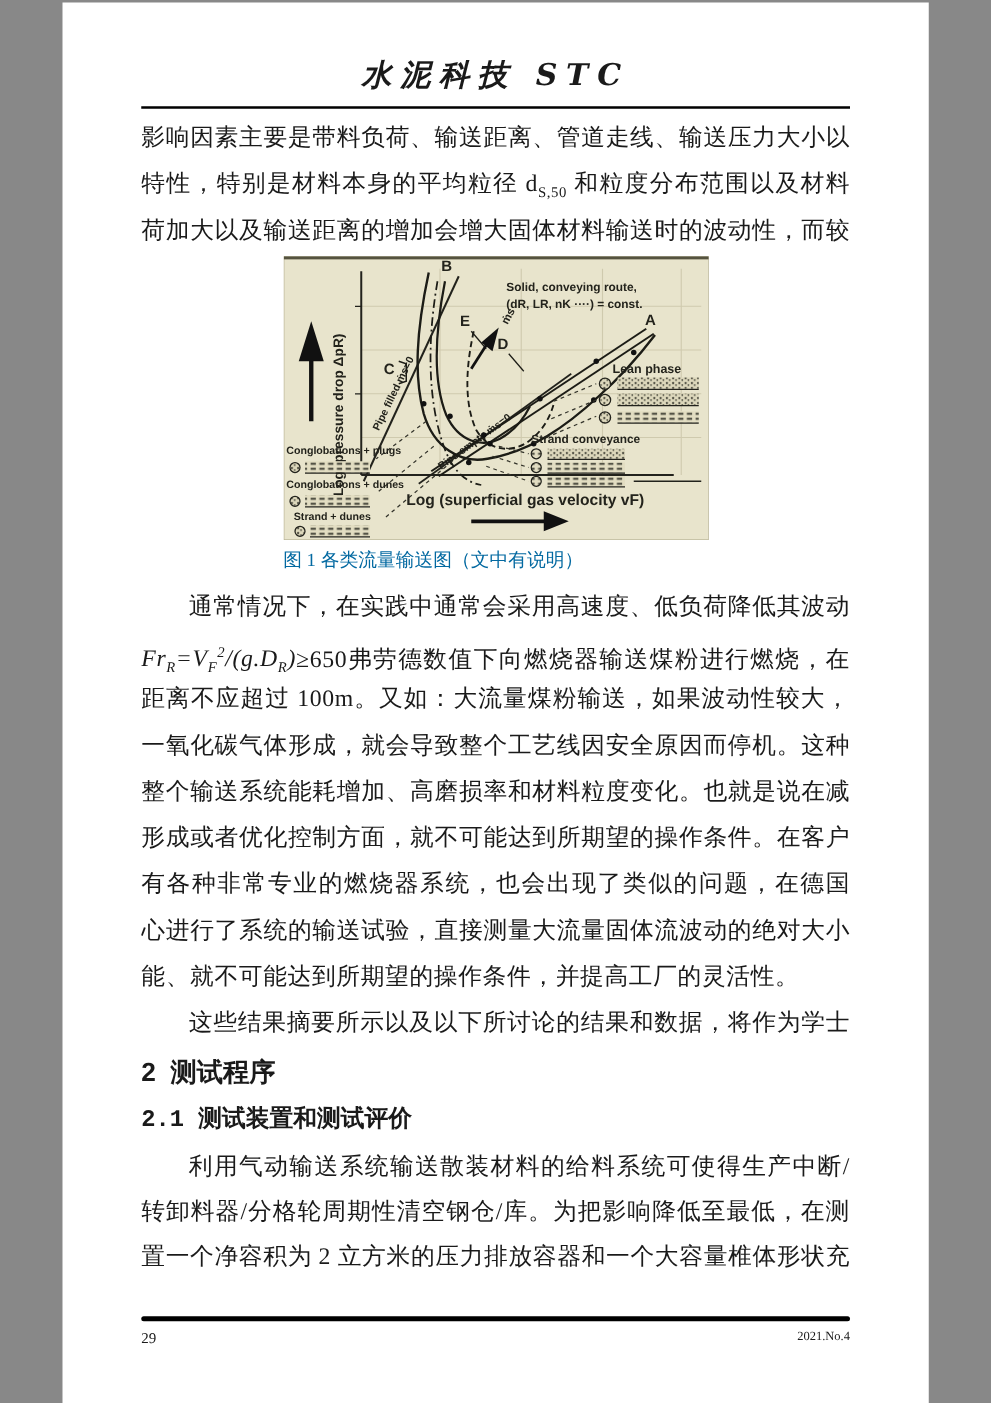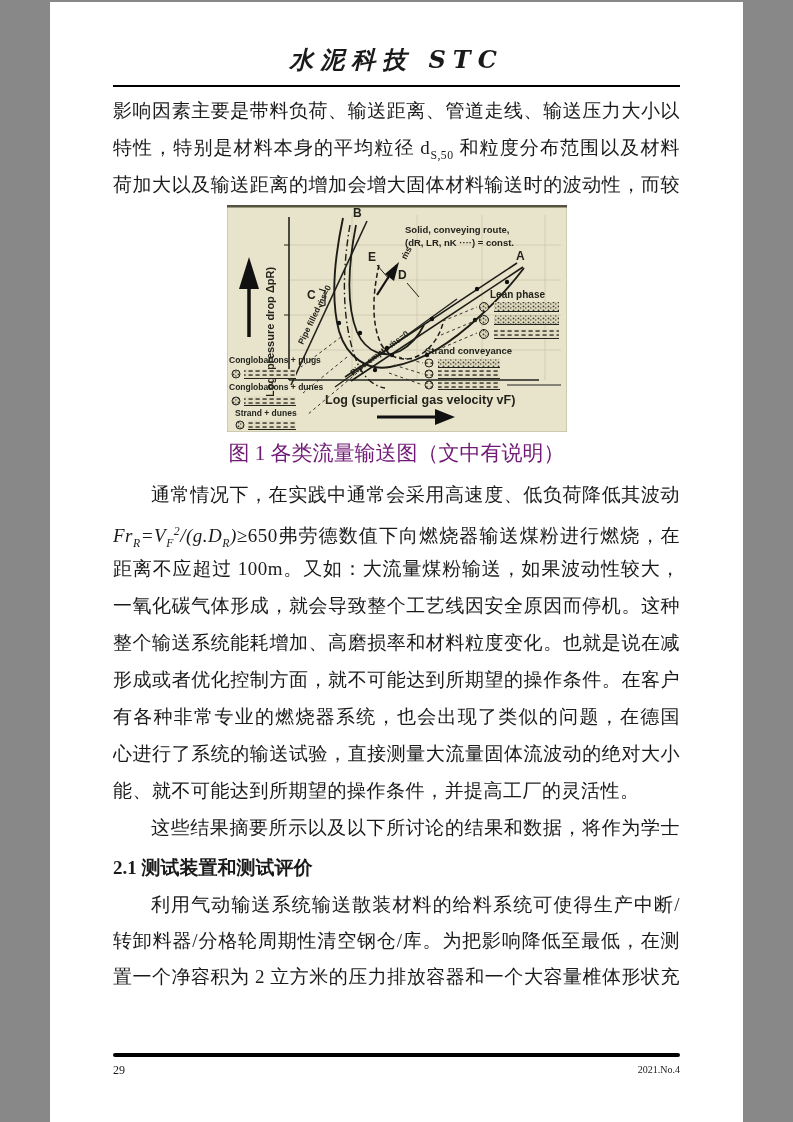--- a/index.html
+++ b/index.html
@@ -33,39 +33,38 @@
     overflow:hidden;
     letter-spacing:0.5px;
   }
   .bl.last{text-align-last:left;}
   .bl.indent{text-indent:38px;}
   .bl sub,.bl sup{font-size:0.62em;}
   figure{margin:2px auto 0;width:340px;}
   .fig-img{display:block;width:340px;height:227px;}
   figcaption{
     margin-top:7px;
-    text-align:center;
-    font-size:21px;
+    font-size:15px;
     font-family:"Liberation Serif","DejaVu Serif",serif;
-    color:#701a75;
+    color:#0369a1;
     white-space:nowrap;
   }
   .p2{margin-top:9px;}
   .p3{margin-top:2px;}
   .p3 .bl{height:34px;line-height:34px;}
   .h2{
     margin-top:7px;
     font-family:"Liberation Sans","DejaVu Sans",sans-serif;
     font-weight:bold;font-size:21px;
     height:31px;line-height:31px;
     white-space:pre;
   }
   .h21{
     margin-top:8px;
-    font-family:Liberation Serif, serif;
+    font-family:Liberation Mono, monospace;
     font-weight:bold;font-size:19px;
     height:29px;line-height:29px;
   }
   .p4{margin-top:5px;}
   .p4 .bl{height:36px;line-height:36px;}
   .footer-rule{
     position:absolute;left:63px;right:63px;top:1051px;
     height:4px;background:#000;border-radius:2px;
   }
   .footer-text{
@@ -252,20 +251,21 @@
       <div class="bl">形成或者优化控制方面，就不可能达到所期望的操作条件。在客户生产工厂里，</div>
       <div class="bl">有各种非常专业的燃烧器系统，也会出现了类似的问题，在德国 CP 公司的研发中</div>
       <div class="bl">心进行了系统的输送试验，直接测量大流量固体流波动的绝对大小以优化操作性</div>
       <div class="bl last">能、就不可能达到所期望的操作条件，并提高工厂的灵活性。</div>
     </div>
 
     <div class="para p3">
       <div class="bl last indent">这些结果摘要所示以及以下所讨论的结果和数据，将作为学士论文的一部分。</div>
     </div>
 
+    <div class="h2">2  测试程序</div>
     <div class="h21">2.1 测试装置和测试评价</div>
 
     <div class="para p4">
       <div class="bl indent">利用气动输送系统输送散装材料的给料系统可使得生产中断/间断，即通过回</div>
       <div class="bl">转卸料器/分格轮周期性清空钢仓/库。为把影响降低至最低，在测试中在其底部放</div>
       <div class="bl last">置一个净容积为 2 立方米的压力排放容器和一个大容量椎体形状充气系统进行辅</div>
     </div>
 
   </div>
 

